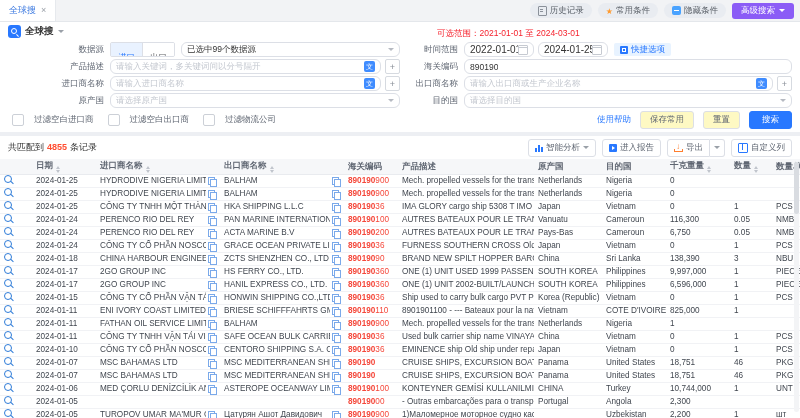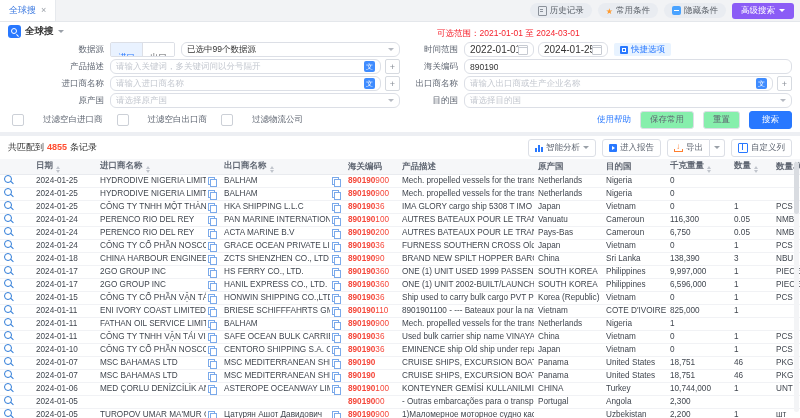--- a/index.html
+++ b/index.html
@@ -62,25 +62,25 @@
   .inp.date{flex:none;width:58px;font-size:10px}
   .inp.date + .inp.date{margin-left:4px}
   .i-cal{width:8px;height:8px;border:1px solid #c6cad1;border-radius:1px;position:relative;flex:none;margin-left:auto}
   .i-cal::before{content:'';position:absolute;top:1.5px;left:0;width:8px;height:1px;background:#c6cad1}
   .quick{height:13px;background:#e8f3ff;border-radius:2px;display:inline-flex;align-items:center;gap:3px;
          padding:0 6px;font-size:8.5px;color:#2878ff;margin-left:6px;flex:none;cursor:pointer}
   .i-quick{width:8px;height:8px;background:#2878ff;border-radius:1px;position:relative}
   .i-quick::after{content:'';position:absolute;left:2px;top:2px;right:2px;bottom:2px;border:1px solid #fff}
 
   .checkrow{display:flex;align-items:center;margin-top:3px;padding:0 8px 0 12px}
-  .check{display:flex;align-items:center;gap:19px;margin-right:14px;font-size:8.5px;color:#5f6672;cursor:pointer}
+  .check{display:flex;align-items:center;gap:10px;margin-right:14px;font-size:8.5px;color:#5f6672;cursor:pointer}
   .cb{width:10px;height:10px;border:1px solid #ccd0d7;border-radius:2px;background:#fff;flex:none}
   .form-actions{margin-left:auto;display:flex;align-items:center;gap:9px}
   .link{color:#2878ff;font-size:8.5px;cursor:pointer}
-  .btn{height:16px;border:1px solid #dcdfe6;border-radius:3px;background:#86efac;padding:0 9px;font-size:8.5px;
+  .btn{height:16px;border:1px solid #dcdfe6;border-radius:3px;background:#fef9c3;padding:0 9px;font-size:8.5px;
        color:#5f6672;display:inline-flex;align-items:center;cursor:pointer}
   .btn.blue{background:#2878ff;border-color:#2878ff;color:#fff;padding:0 12px}
 
   .gap{height:4px}
 
   
   .results{background:#fff;min-height:295px}
   .res-bar{height:23px;display:flex;align-items:center;padding:0 8px}
   .res-count{font-size:9px;color:#333}
   .res-count .cnt{color:#ff4d30;font-weight:bold;margin:8px 3px}

